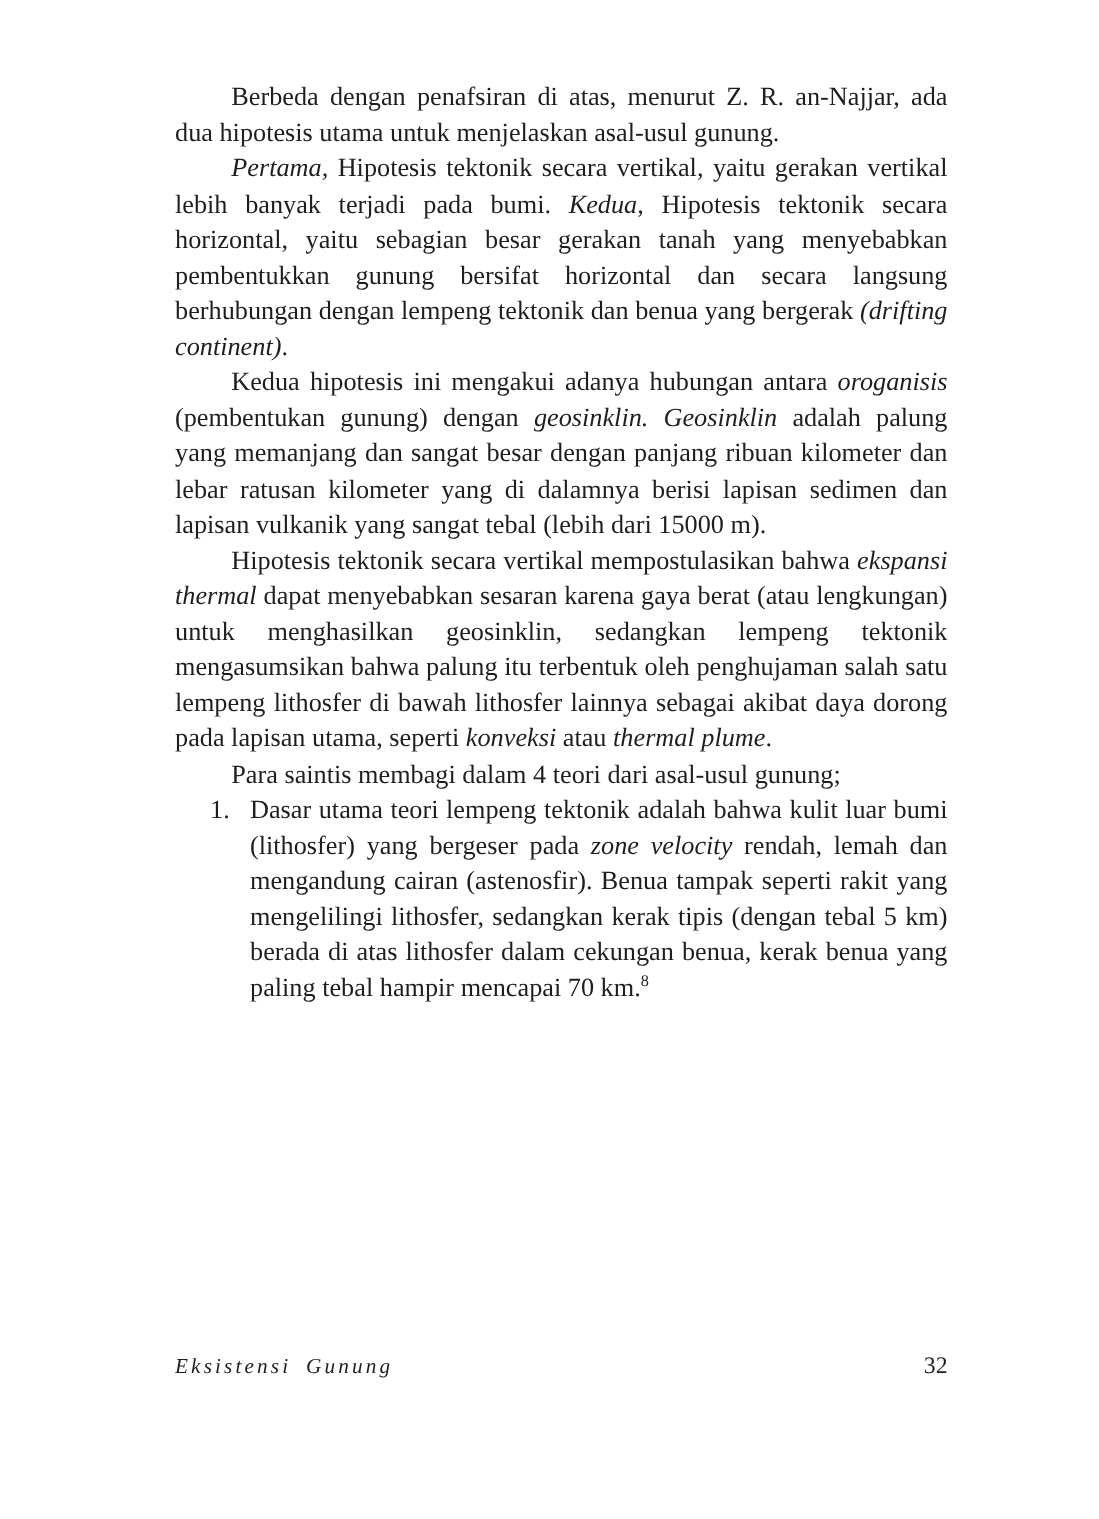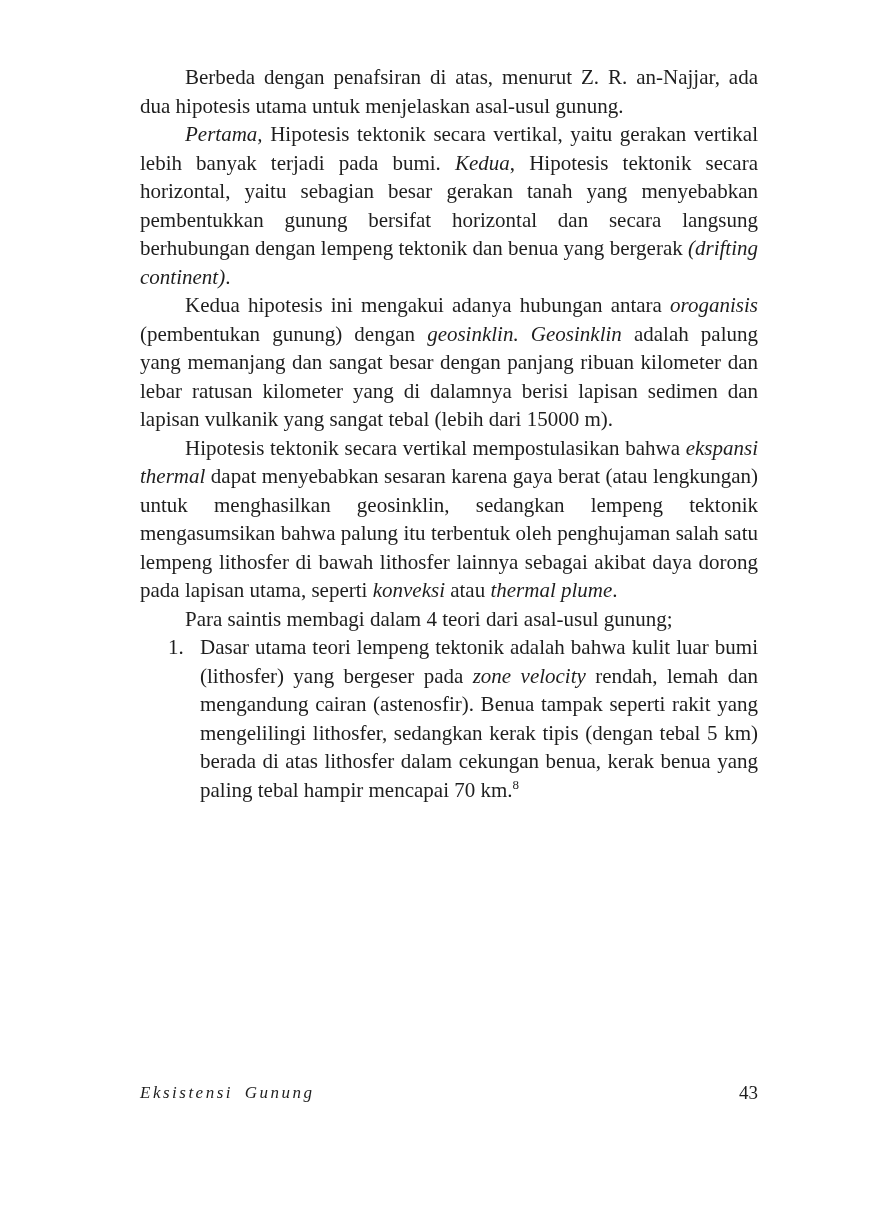--- a/index.html
+++ b/index.html
@@ -82,15 +82,15 @@
       <p class="para"><span>Kedua hipotesis ini mengakui adanya hubungan antara </span><span class="italic">oroganisis</span><span> (pembentukan gunung) dengan </span><span class="italic">geosinklin. Geosinklin</span><span> adalah palung yang memanjang dan sangat besar dengan panjang ribuan kilometer dan lebar ratusan kilometer yang di dalamnya berisi lapisan sedimen dan lapisan vulkanik yang sangat tebal (lebih dari 15000 m).</span></p>
       <p class="para"><span>Hipotesis tektonik secara vertikal mempostulasikan bahwa </span><span class="italic">ekspansi thermal</span><span> dapat menyebabkan sesaran karena gaya berat (atau lengkungan) untuk menghasilkan geosinklin, sedangkan lempeng tektonik mengasumsikan bahwa palung itu terbentuk oleh penghujaman salah satu lempeng lithosfer di bawah lithosfer lainnya sebagai akibat daya dorong pada lapisan utama, seperti </span><span class="italic">konveksi</span><span> atau </span><span class="italic">thermal plume</span><span>.</span></p>
       <p class="para"><span>Para saintis membagi dalam 4 teori dari asal-usul gunung;</span></p>
       <div class="list-item">
         <span class="list-marker">1.</span>
         <span class="list-text"><span>Dasar utama teori lempeng tektonik adalah bahwa kulit luar bumi (lithosfer) yang bergeser pada </span><span class="italic">zone velocity</span><span> rendah, lemah dan mengandung cairan (astenosfir). Benua tampak seperti rakit yang mengelilingi lithosfer, sedangkan kerak tipis (dengan tebal 5 km) berada di atas lithosfer dalam cekungan benua, kerak benua yang paling tebal hampir mencapai 70 km.</span><sup class="fn">8</sup></span>
       </div>
     </div>
   <div class="footer">
     <span class="running-title">Eksistensi Gunung</span>
-    <span class="page-number">43</span>
+    <span class="page-number">32</span>
   </div>
 </div>
 
 </body></html>

